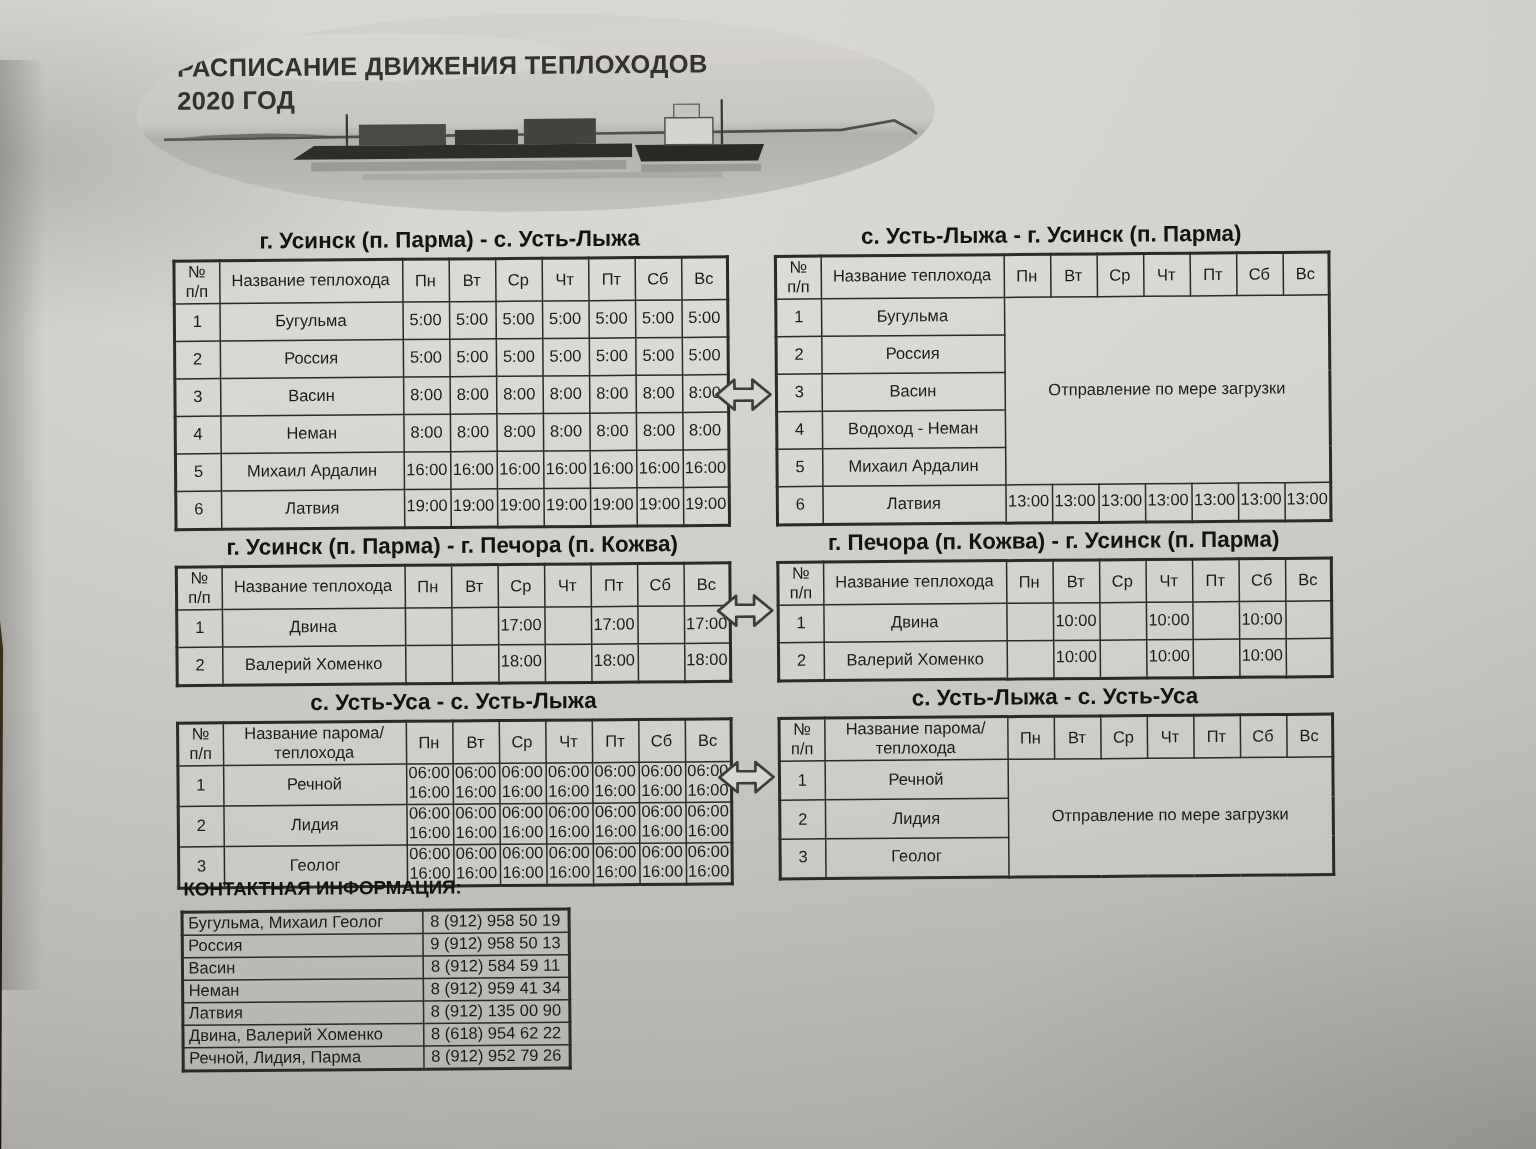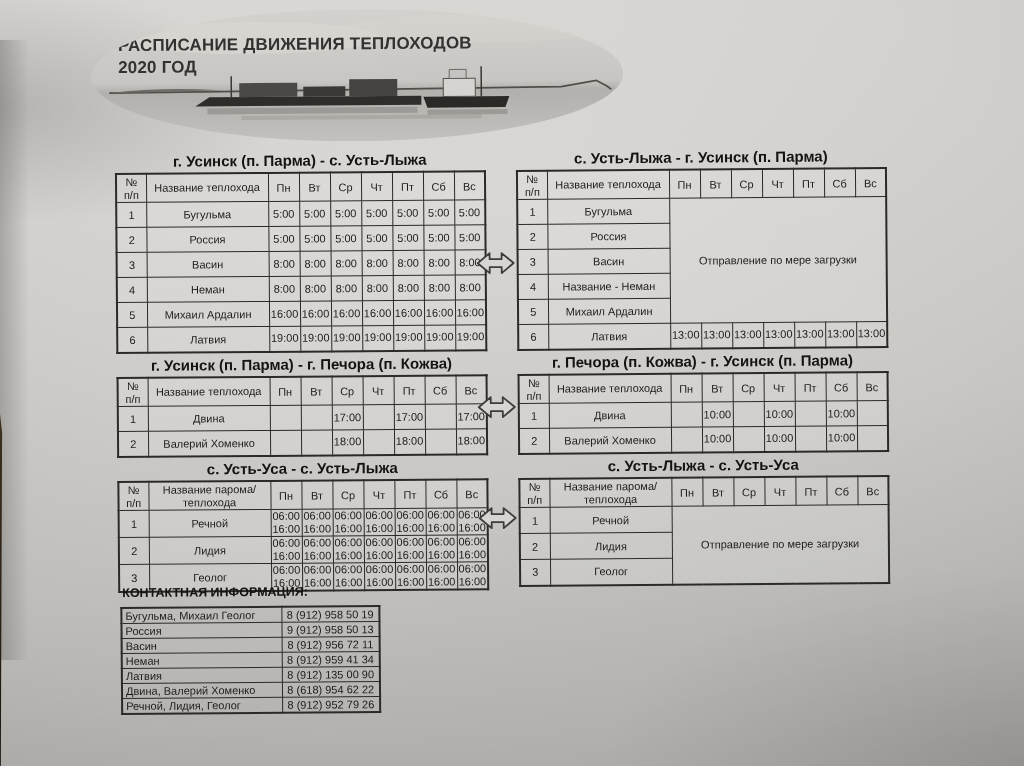--- a/index.html
+++ b/index.html
@@ -263,21 +263,21 @@
               <tr>
                 <td>2</td>
                 <td class="name-cell">Россия</td>
               </tr>
               <tr>
                 <td>3</td>
                 <td class="name-cell">Васин</td>
               </tr>
               <tr>
                 <td>4</td>
-                <td class="name-cell">Название - Неман</td>
+                <td class="name-cell">Водоход - Неман</td>
               </tr>
               <tr>
                 <td>5</td>
                 <td class="name-cell">Михаил Ардалин</td>
               </tr>
               <tr>
                 <td>6</td>
                 <td class="name-cell">Латвия</td>
                 <td class="time">13:00</td>
                 <td class="time">13:00</td>
@@ -561,36 +561,36 @@
               <tr>
                 <td class="c-name">Бугульма, Михаил Геолог</td>
                 <td class="c-phone">8 (912) 958 50 19</td>
               </tr>
               <tr>
                 <td class="c-name">Россия</td>
                 <td class="c-phone">9 (912) 958 50 13</td>
               </tr>
               <tr>
                 <td class="c-name">Васин</td>
-                <td class="c-phone">8 (912) 956 72 11</td>
+                <td class="c-phone">8 (912) 584 59 11</td>
               </tr>
               <tr>
                 <td class="c-name">Неман</td>
                 <td class="c-phone">8 (912) 959 41 34</td>
               </tr>
               <tr>
                 <td class="c-name">Латвия</td>
                 <td class="c-phone">8 (912) 135 00 90</td>
               </tr>
               <tr>
                 <td class="c-name">Двина, Валерий Хоменко</td>
                 <td class="c-phone">8 (618) 954 62 22</td>
               </tr>
               <tr>
-                <td class="c-name">Речной, Лидия, Геолог</td>
+                <td class="c-name">Речной, Лидия, Парма</td>
                 <td class="c-phone">8 (912) 952 79 26</td>
               </tr>
             </tbody>
           </table>
         </div>
     </div>
 
   </div>
 
   <div class="left-edge-shade"></div>

